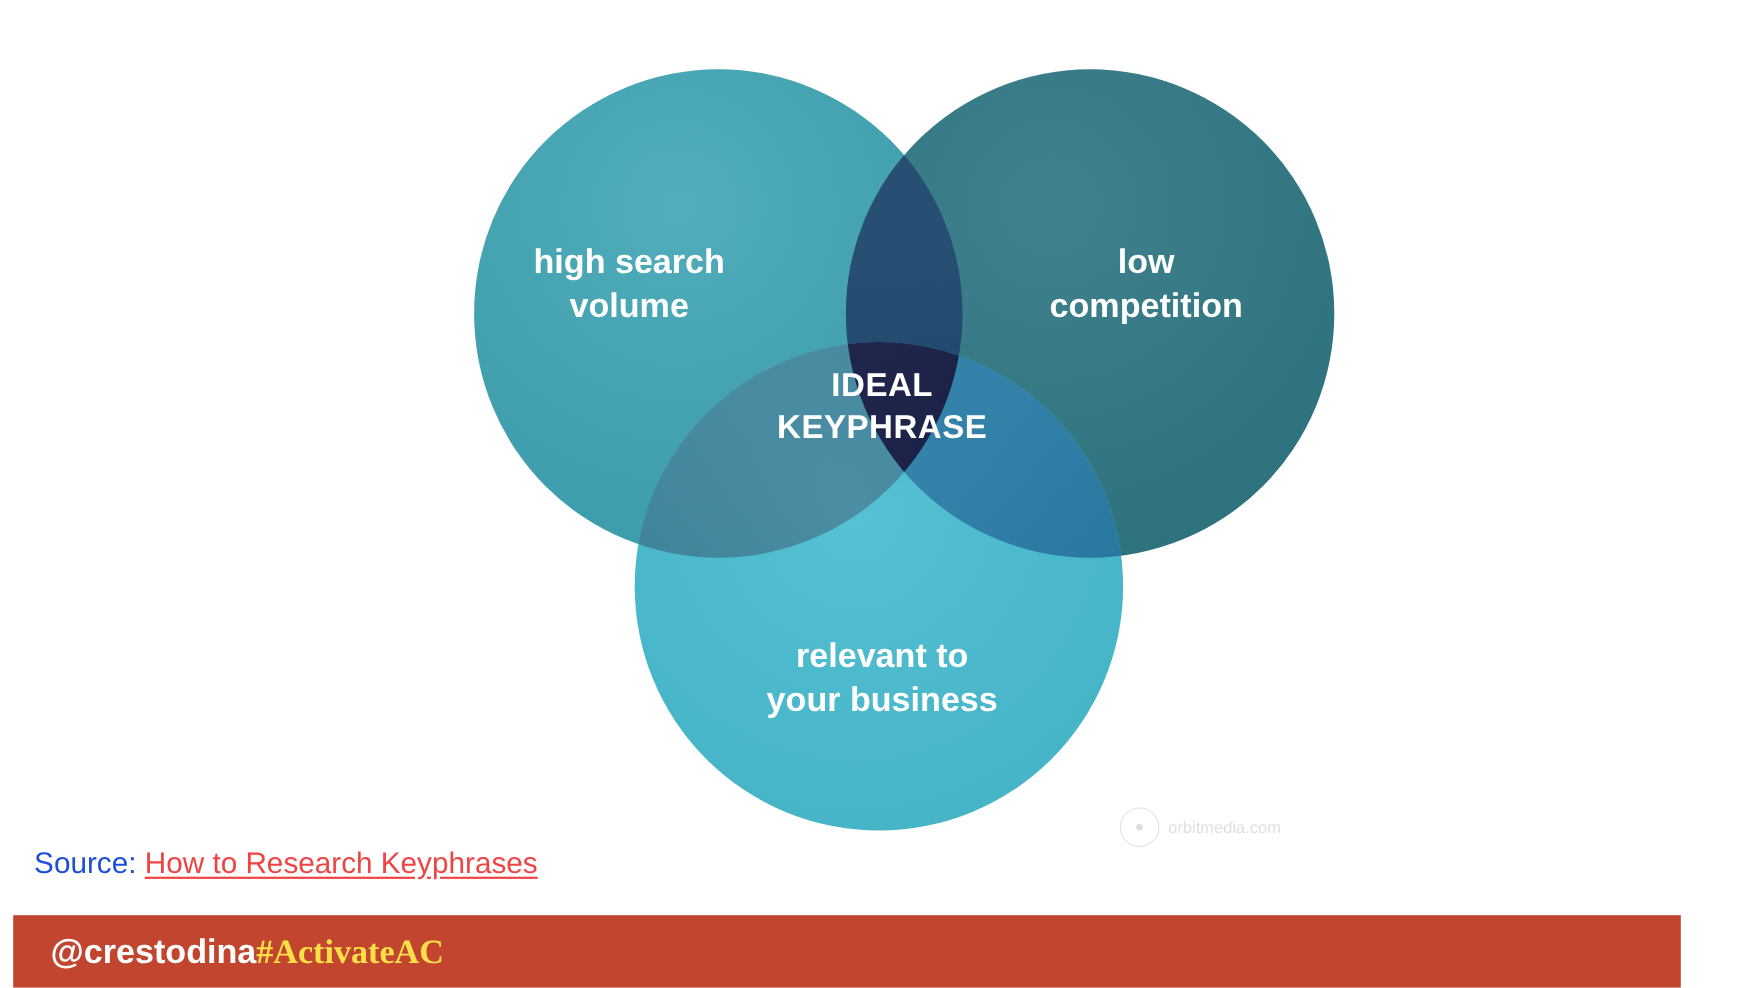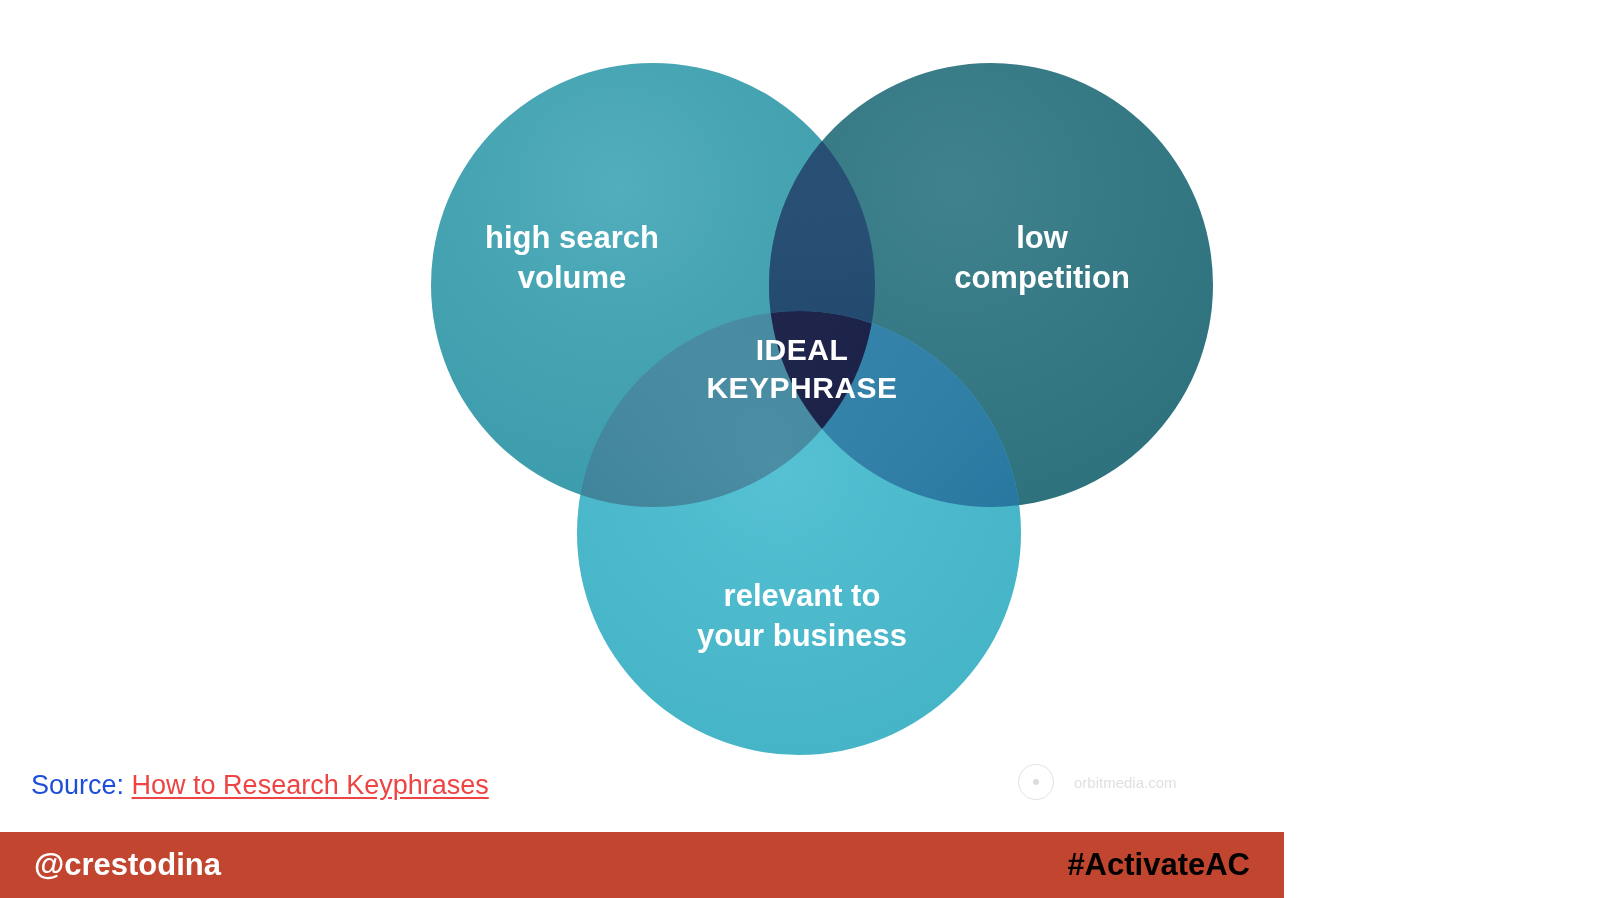--- a/index.html
+++ b/index.html
@@ -42,24 +42,24 @@
     text-anchor: middle;
     font-family: "Liberation Sans", sans-serif;
   }
   .venn-label-outer { font-size: 31px; }
   .venn-label-center { font-size: 30px; letter-spacing: 0.5px; }
 
   
   #watermark {
     position: absolute;
     left: 1018px;
-    top: 764px;
+    top: 734px;
     display: flex;
     align-items: center;
-    gap: 20px;
+    gap: 8px;
     opacity: 1;
   }
   #watermark .orbit-mark {
     width: 34px;
     height: 34px;
     border: 1.6px solid #e2e2e4;
     border-radius: 50%;
     position: relative;
     flex: 0 0 auto;
   }
@@ -95,28 +95,27 @@
   #source-line .source-link {
     color: #3b5fc0;
     text-decoration: underline;
     text-underline-offset: 3px;
     cursor: pointer;
   }
 
   
   #footer-bar {
     position: absolute;
-    left: 0;
+    left: 12px;
     top: 832px;
-    width: 1284px;
+    width: 1516px;
     height: 66px;
     background: #c1452f;
     display: flex;
     align-items: center;
-    justify-content: space-between;
     box-sizing: border-box;
     padding: 0 34px;
   }
   #footer-bar .handle {
     color: #ffffff;
     font-size: 31px;
     font-weight: bold;
     font-family: "Liberation Sans", sans-serif;
     white-space: nowrap;
   }
@@ -205,16 +204,16 @@
     <span class="orbit-text">orbitmedia.com</span>
   </div>
 
   <div id="source-line">
     <span class="source-label">Source:</span>
     <span class="source-link" style="color: #ef4444;">How to Research Keyphrases</span>
   </div>
 
   <div id="footer-bar" style="background: rgb(193, 69, 47);">
     <span class="handle" style="color: rgb(255, 255, 255);">@crestodina</span>
-    <span class="handle" style="color: #000000;">#ActivateAC</span>
+    <span class="handle" style="color: #fde047; font-family: Liberation Serif, serif;">#ActivateAC</span>
   </div>
 
 </div>
 
 </body></html>

